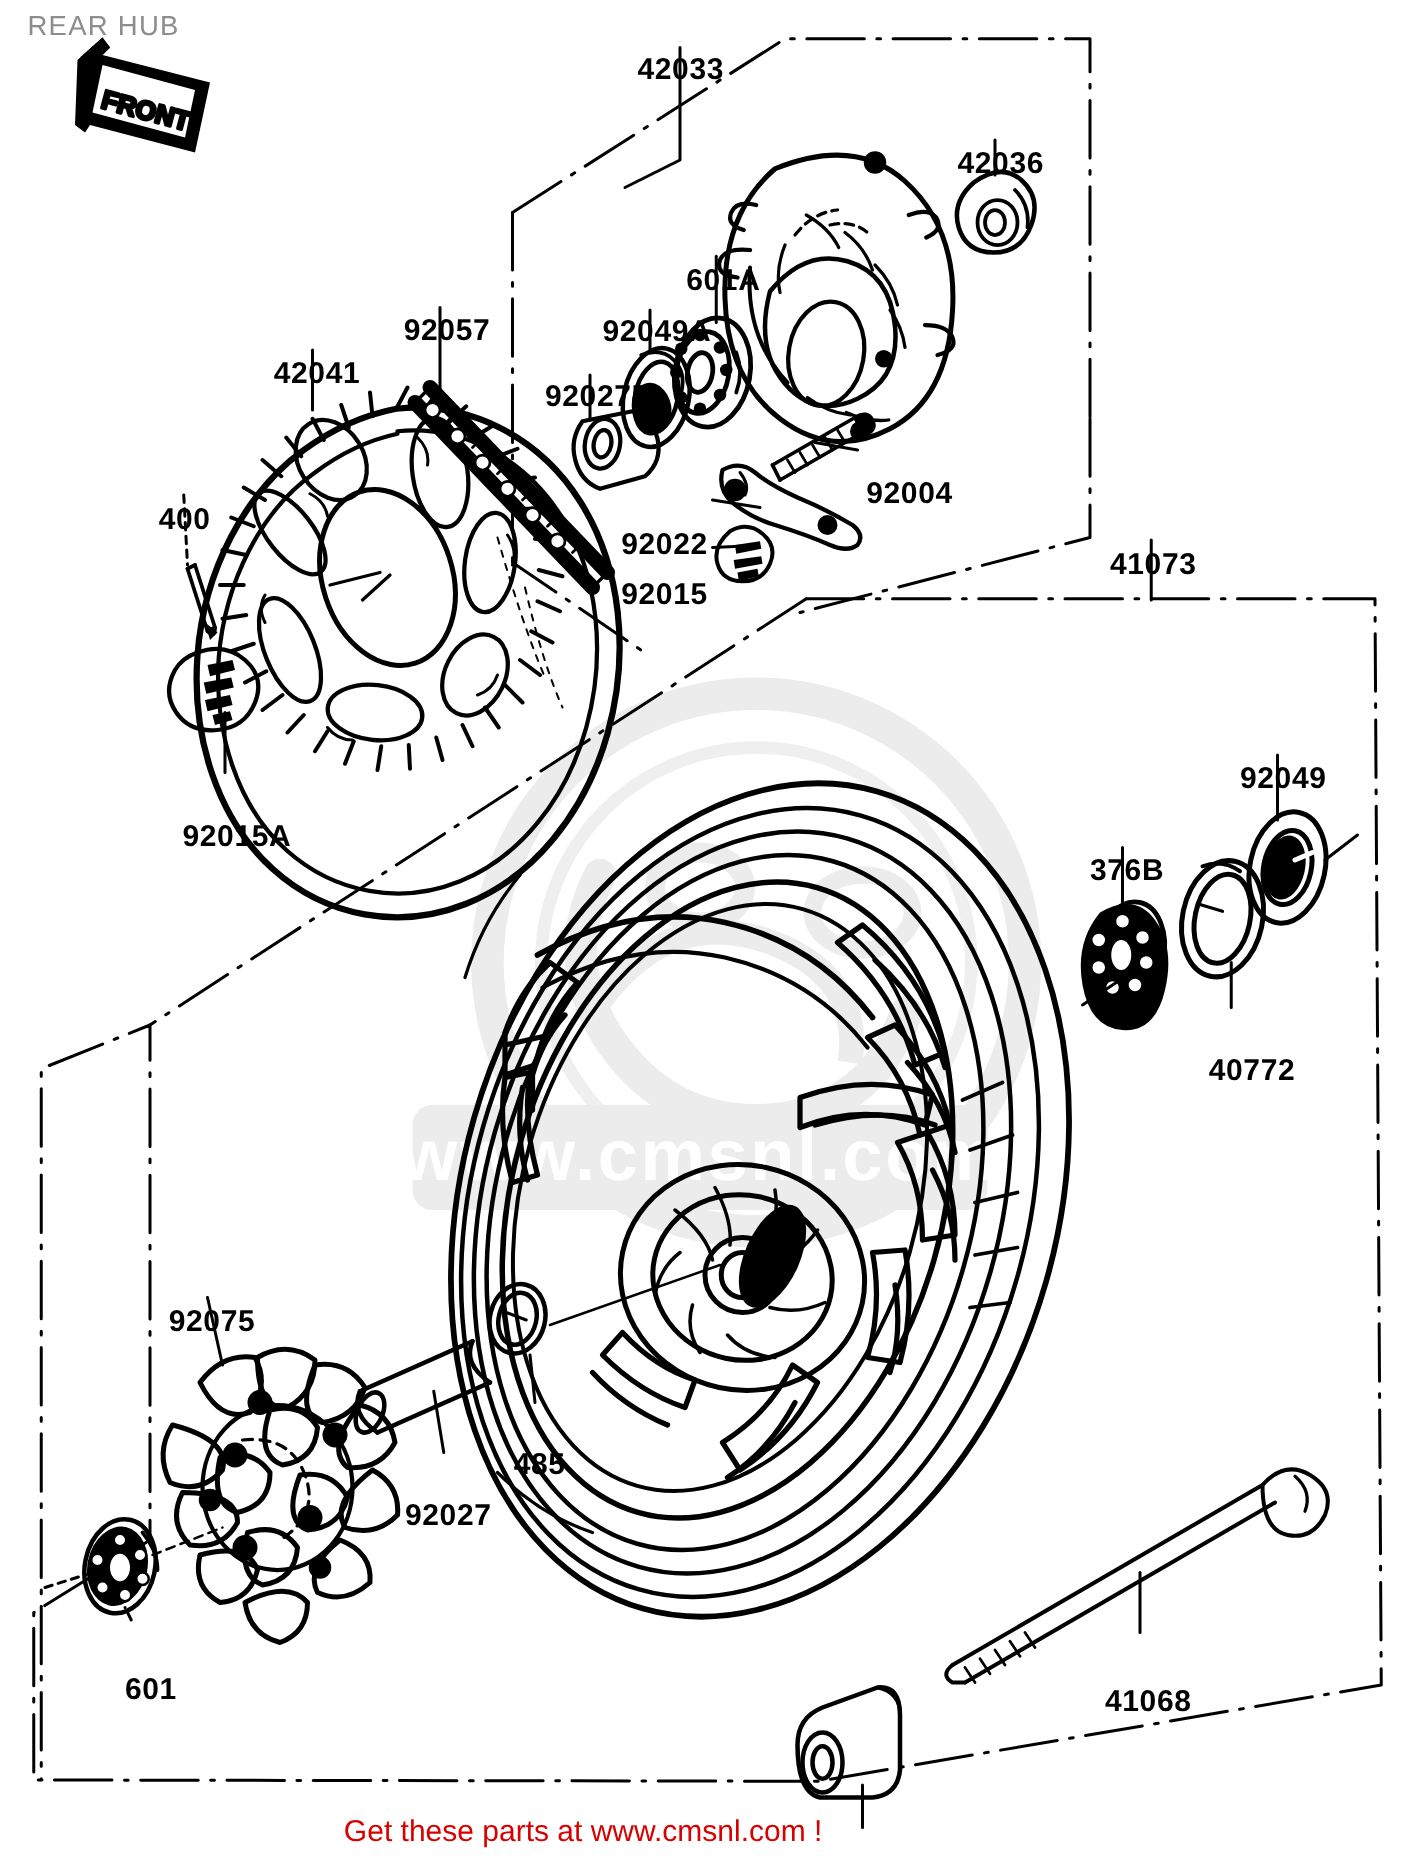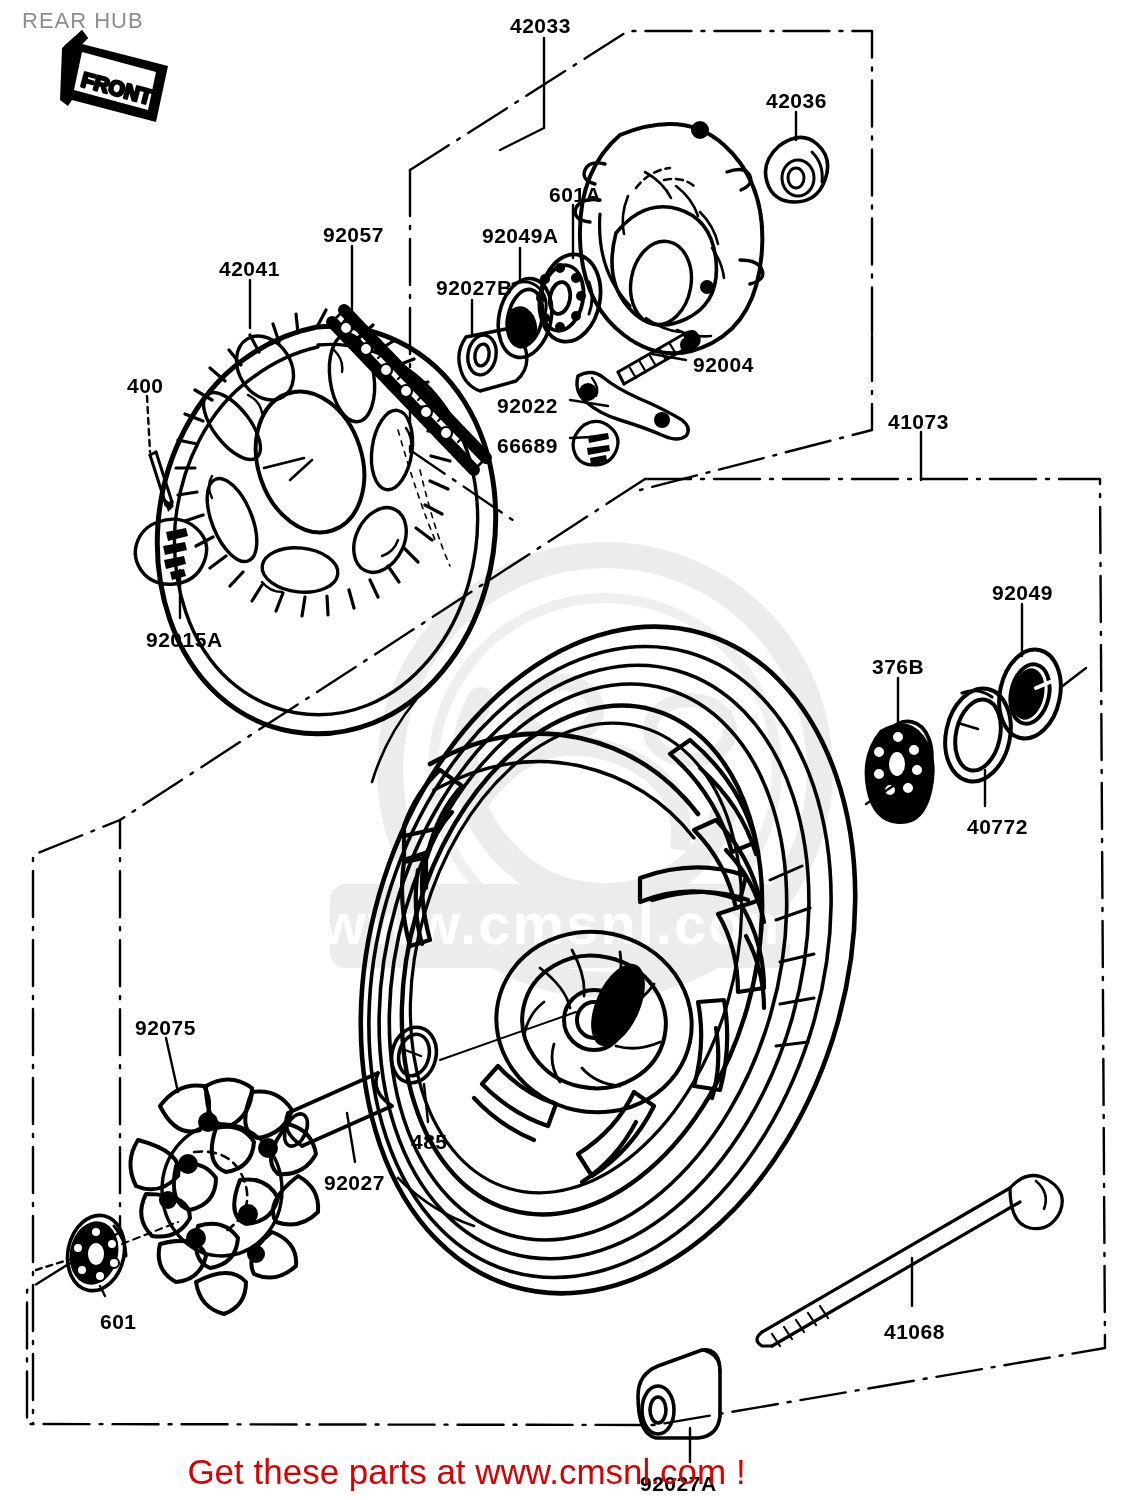--- a/index.html
+++ b/index.html
@@ -1,26 +1,26 @@
 <!DOCTYPE html>
 <html><head>
 <meta charset="utf-8">
 <style>
   html,body{margin:0;padding:0;background:#fff;}
   body{width:1139px;height:1500px;position:relative;overflow:hidden;
        font-family:"Liberation Sans",sans-serif;}
   #stage{position:absolute;inset:0;width:1139px;height:1500px;}
   svg.layer{position:absolute;left:0;top:0;width:1139px;height:1500px;}
   .lbl{position:absolute;font-family:"Liberation Sans",sans-serif;
-       font-weight:bold;font-size:21px;color:#000;white-space:nowrap;
-       letter-spacing:.5px;}
+       font-weight:bold;font-size:24px;color:#000;white-space:nowrap;
+       letter-spacing:.5px;margin-top:28px;}
   #page-title{position:absolute;left:22px;top:8px;font-size:22px;color:#8d8d8d;
        letter-spacing:1px;font-family:"Liberation Sans",sans-serif;}
   #footer-note{position:absolute;left:0;top:1452px;width:933px;text-align:center;
-       color:#d90000;font-size:35px;font-family:"Liberation Sans",sans-serif;}
+       color:#d90000;font-size:24px;font-family:"Liberation Sans",sans-serif;}
 </style>
 </head>
 <body>
 
 <div id="stage">
 
   <svg class="layer" viewBox="0 0 1139 1500">
     <g opacity="1">
 
       <circle cx="605" cy="770" r="215" fill="none" stroke="#ececec" stroke-width="26"></circle>
@@ -510,21 +510,21 @@
   <div class="lbl" style="left:510px;top:14px">42033</div>
   <div class="lbl" style="left:766px;top:89px">42036</div>
   <div class="lbl" style="left:323px;top:223px">92057</div>
   <div class="lbl" style="left:549px;top:183px">601A</div>
   <div class="lbl" style="left:482px;top:224px">92049A</div>
   <div class="lbl" style="left:219px;top:257px">42041</div>
   <div class="lbl" style="left:436px;top:276px">92027B</div>
   <div class="lbl" style="left:127px;top:374px">400</div>
   <div class="lbl" style="left:693px;top:353px">92004</div>
   <div class="lbl" style="left:497px;top:394px">92022</div>
-  <div class="lbl" style="left:497px;top:434px">66689</div>
+  <div class="lbl" style="left:497px;top:434px">92015</div>
   <div class="lbl" style="left:888px;top:410px">41073</div>
   <div class="lbl" style="left:992px;top:581px">92049</div>
   <div class="lbl" style="left:872px;top:655px">376B</div>
   <div class="lbl" style="left:967px;top:815px">40772</div>
   <div class="lbl" style="left:146px;top:628px">92015A</div>
   <div class="lbl" style="left:135px;top:1016px">92075</div>
   <div class="lbl" style="left:411px;top:1130px">485</div>
   <div class="lbl" style="left:324px;top:1171px">92027</div>
   <div class="lbl" style="left:100px;top:1310px">601</div>
   <div class="lbl" style="left:884px;top:1320px">41068</div>

